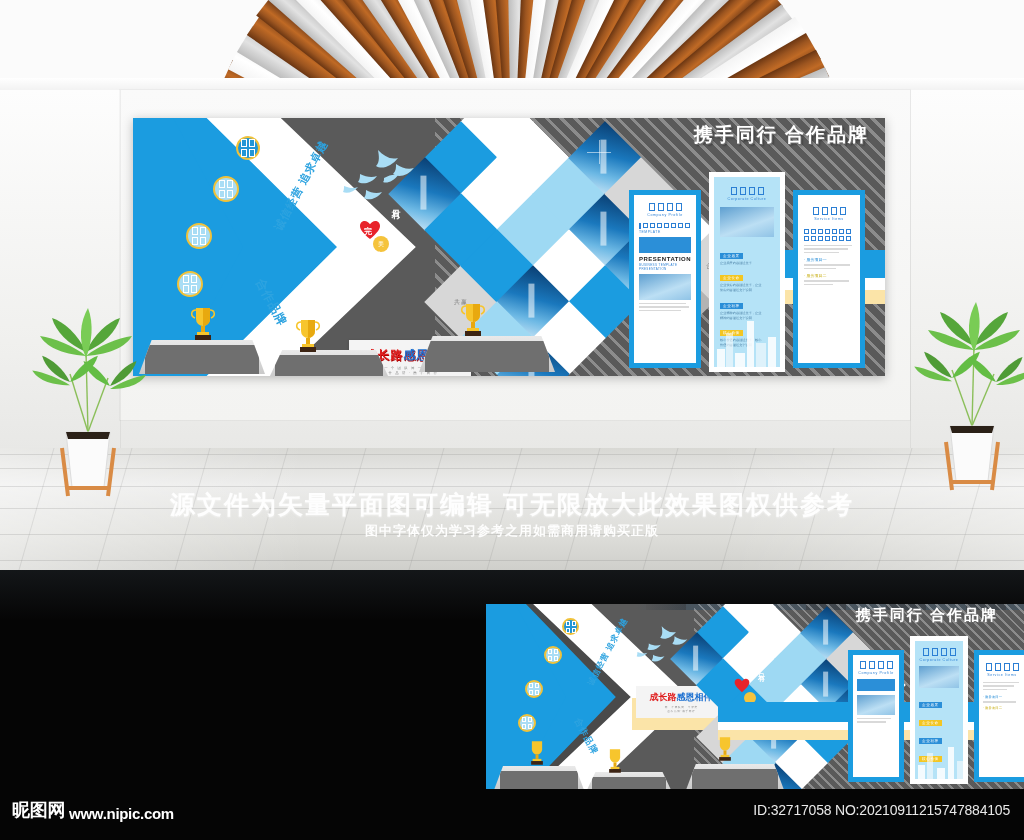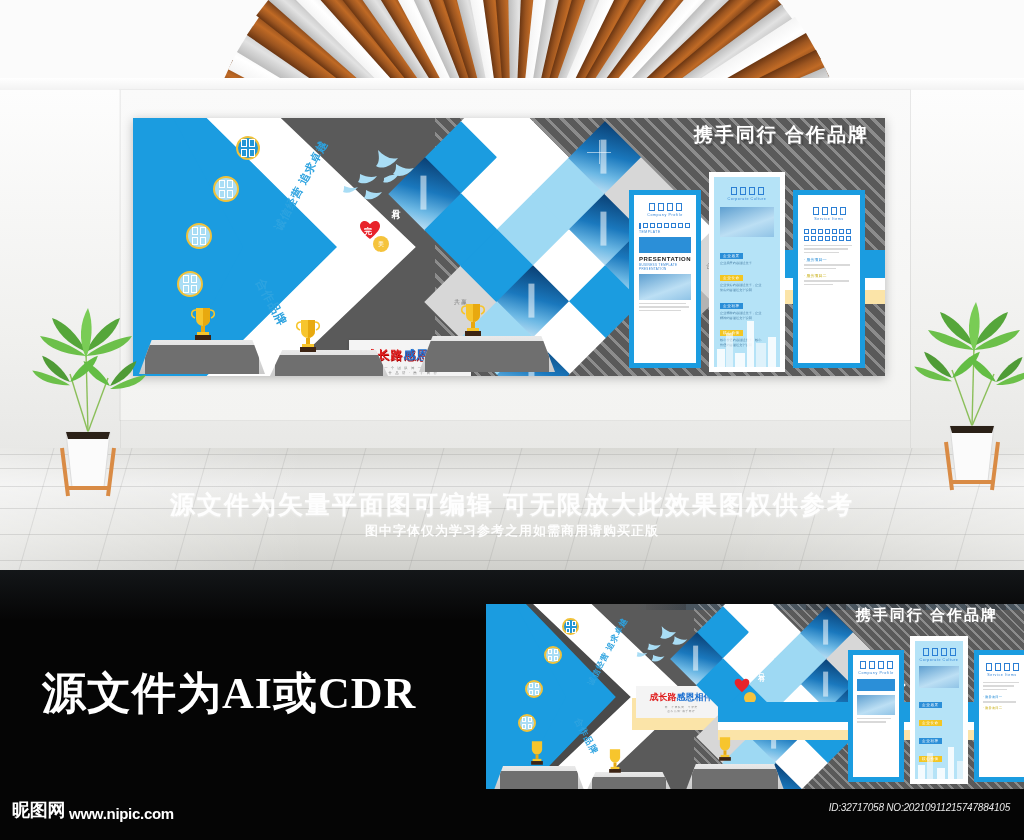--- a/index.html
+++ b/index.html
@@ -153,21 +153,21 @@
     font-size:13px; font-weight:bold; color:rgba(255,255,255,.95); letter-spacing:1px; }
 
   
   #bottom { position:absolute; left:0; top:570px; width:1024px; height:270px; background:#050505; overflow:hidden; }
   #bottom-reflect { position:absolute; left:0; top:0; width:1024px; height:50px; opacity:.16;
      background:linear-gradient(180deg,rgba(120,140,160,.8),rgba(0,0,0,0)); }
   #big-text { position:absolute; left:42px; top:664px; font-family:"Liberation Serif", serif;
     font-size:44px; font-weight:bold; color:#ffffff; letter-spacing:1px; }
   #nipic { position:absolute; left:12px; top:798px; display:flex; align-items:flex-end; gap:4px; }
   #nipic .url { color:#fff; font-size:15px; font-weight:bold; letter-spacing:-.3px; }
-  #idno { position:absolute; right:14px; top:802px; color:#e8e8e8; font-size:10px; letter-spacing:-.2px;font-style:italic; }
+  #idno { position:absolute; right:14px; top:802px; color:#e8e8e8; font-size:14px; letter-spacing:-.2px; }
 
   
   #mini { position:absolute; left:486px; top:604px; width:538px; height:185px; overflow:hidden;
     background:#5a5a5a; }
   #mini-stripes { position:absolute; right:0; top:0; width:330px; height:185px;
     background:repeating-linear-gradient(45deg, rgba(255,255,255,.30) 0 2px, rgba(255,255,255,0) 2px 7px); }
   #mini-title { position:absolute; right:26px; top:2px; color:#fff; font-weight:bold; font-size:15px;
     letter-spacing:2px; text-shadow:1px 1px 0 #6e6e6e; }
   #mini-ghost { position:absolute; left:0; top:-16px; width:540px; height:22px; opacity:.35;
     background:repeating-linear-gradient(90deg,#123 0 40px,#2a4b66 40px 80px); }
@@ -650,21 +650,20 @@
     </svg>
 
     <div id="wm2">图中字体仅为学习参考之用如需商用请购买正版</div>
     <div id="wm1">源文件为矢量平面图可编辑 可无限放大此效果图权供参考</div>
   </div>
 
   <div id="bottom">
     <div id="bottom-reflect"></div>
   </div>
 
-  <div id="big-text">源文件为AI或CDR</div>
 
   <div id="nipic">
     <span class="url" style="font-family:Liberation Mono, monospace;font-size:18px">昵图网</span>
     <span class="url">www.nipic.com</span>
   </div>
   <div id="idno">ID:32717058 NO:20210911215747884105</div>
 
   <div id="mini">
     <div id="mini-ghost"></div>
     <div id="mini-stripes"></div>

